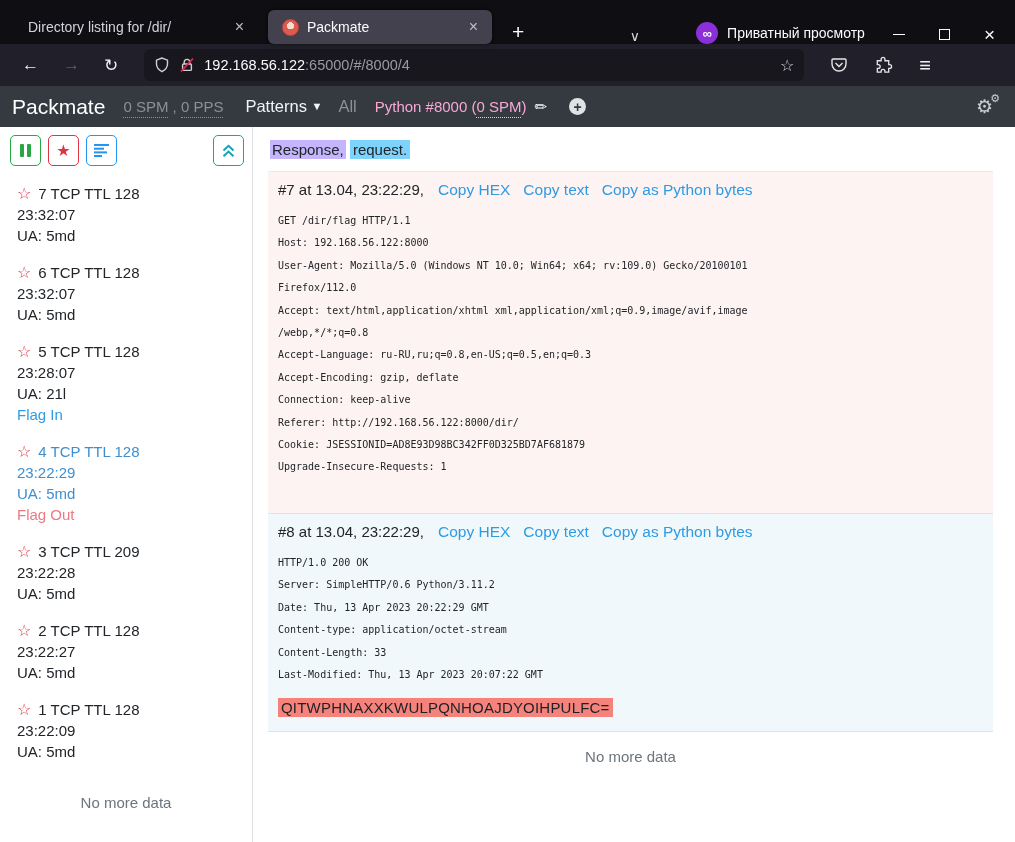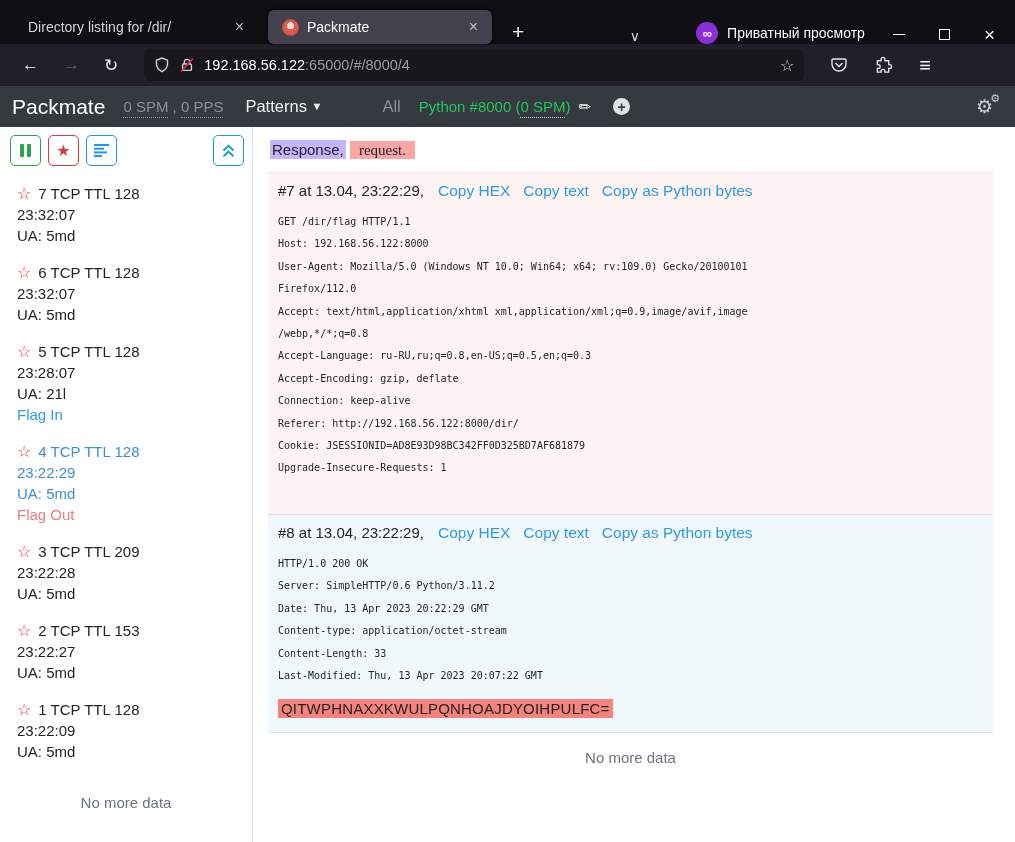--- a/index.html
+++ b/index.html
@@ -40,22 +40,22 @@
   .toolbar-right { display:flex; align-items:center; gap:26px; margin-left:26px; color:#e5e6ea; }
   .hamburger { font-size:20px; color:#eef0f4; }
 
   
   .pm-navbar { height:41px; background:#343a40; display:flex; align-items:center; padding:0 12px; }
   .pm-brand { color:#ffffff; font-size:21px; margin-right:18px; }
   .pm-stats { color:#8a9198; font-size:15px; margin-right:22px; white-space:nowrap; }
   .dotted-u { border-bottom:1px dotted #8a9198; padding-bottom:2px; }
   .pm-patterns { color:#f1f3f5; font-size:16.5px; margin-right:16px; }
   .caret { font-size:11px; vertical-align:2px; }
-  .pm-all { color:#8a9198; font-size:16.5px; margin-right:18px;margin-left:44px; }
-  .pm-pattern { color:#22c55e; font-size:15px; white-space:nowrap; }
+  .pm-all { color:#8a9198; font-size:16.5px; margin-right:18px; }
+  .pm-pattern { color:#f9a8d4; font-size:15px; white-space:nowrap; }
   .dotted-u-w { border-bottom:1px dotted #cfd4d9; padding-bottom:2px; }
   .pm-pencil { color:#f1f3f5; font-size:15px; margin-left:8px; }
   .pm-plus { width:17px; height:17px; border-radius:50%; background:#dfe3e6; color:#343a40;
              display:inline-flex; align-items:center; justify-content:center;
              font-size:14px; font-weight:bold; margin-left:22px; }
   .pm-spacer { flex:1; }
   .pm-cogs { color:#c8cdd2; font-size:19px; position:relative; margin-right:10px; }
   .pm-cogs .small-gear { font-size:11px; position:absolute; right:-7px; top:-3px; }
 
   
@@ -77,21 +77,21 @@
   .p-line1 { display:flex; align-items:center; gap:7px; }
   .p-star { color:#dc3545; font-size:16px; }
   .packet.selected .p-label, .packet.selected .p-time, .packet.selected .p-ua { color:#3e8fd0; }
   .p-flag.in { color:#2e9be2; }
   .p-flag.out { color:#ea7a85; }
   .no-more { text-align:center; color:#6c757d; font-size:15px; padding:16px 0; }
 
   .main { flex:1; padding:14px 22px 0 15px; overflow:hidden; }
   .legend { font-size:15px; color:#212529; margin-bottom:13px; padding-left:2px; }
   .chip-resp { background:#c4b5fd; padding:1px 2px; }
-  .chip-req { background:#fca5a5; padding:1px 9px;font-family:Liberation Serif, serif; }
+  .chip-req { background:#7dd3fc; padding:1px 3px; }
 
   .card { border-bottom:1px solid #dfe3e7; padding:9px 10px 14px 10px; }
   .card:first-of-type { border-top:1px solid #e7ebee; }
   .card.request { background:#fdf3f2; padding-bottom:34px; }
   .card.response { background:#f1f8fb; }
   .card-head { font-size:15px; color:#212529; margin-bottom:11px; display:flex; align-items:baseline;text-align:right; }
   .card-title { margin-right:14px; }
   .copy-link { color:#2e9be2; font-size:15.5px; margin-right:13px; text-decoration:none; cursor:pointer; }
   .card-body { font-family:"DejaVu Sans Mono", monospace; font-size:10px; line-height:22.4px;
                color:#212529; white-space:pre; }
@@ -244,21 +244,21 @@
       <span class="p-label">3 TCP TTL 209</span>
     </div>
     <div class="p-time">23:22:28</div>
     <div class="p-ua">UA: 5md</div>
 
   </div>
 
   <div class="packet">
     <div class="p-line1">
       <span class="p-star">☆</span>
-      <span class="p-label">2 TCP TTL 153</span>
+      <span class="p-label">2 TCP TTL 128</span>
     </div>
     <div class="p-time">23:22:27</div>
     <div class="p-ua">UA: 5md</div>
 
   </div>
 
   <div class="packet">
     <div class="p-line1">
       <span class="p-star">☆</span>
       <span class="p-label">1 TCP TTL 128</span>

